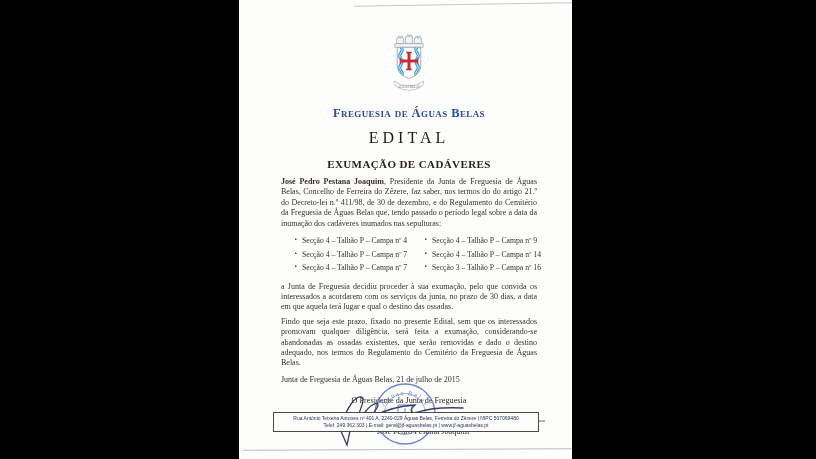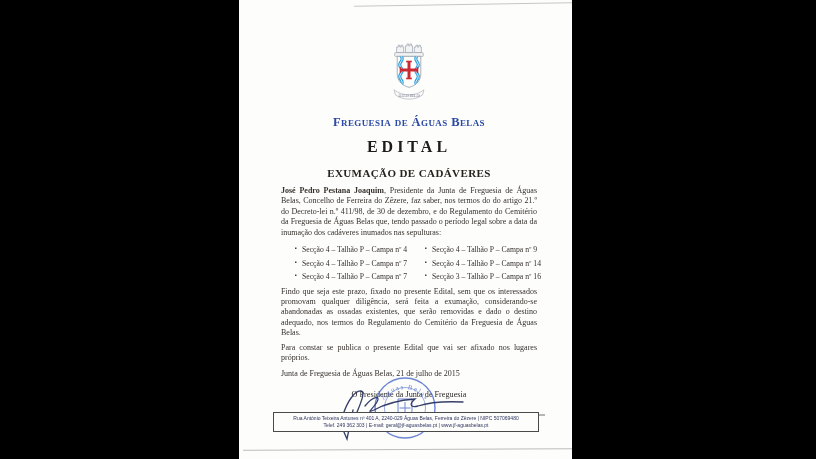--- a/index.html
+++ b/index.html
@@ -7,28 +7,28 @@
     width:816px;height:459px;background:#000;position:relative;overflow:hidden;
     font-family:"Liberation Serif", serif;
   }
   .page{
     position:absolute;left:239px;top:0;width:333px;height:459px;
     background:#fdfdfb;overflow:hidden;
   }
   .scan-edge{position:absolute;height:1px;background:#c6c6c6;}
   .scan-edge.top{left:115px;top:4px;width:220px;transform:rotate(-0.9deg);}
   .scan-edge.bottom{left:4px;top:449px;width:330px;background:#bcbcbc;transform:rotate(-0.3deg);}
-  .content{position:absolute;left:38px;top:17px;width:264px;color:#35302c;}
+  .content{position:absolute;left:38px;top:8px;width:264px;color:#35302c;}
   .center{text-align:center;}
   .crest-wrap{text-align:center;margin-top:12px;height:84px;}
   .org-name{
     margin-top:2px;font-weight:bold;font-variant:small-caps;
     font-size:12.5px;letter-spacing:.4px;color:#2b4aa6;
   }
-  .title{margin-top:8px;font-weight:bold;font-size:16px;letter-spacing:4px;color:#1e1c1a;}
+  .title{margin-top:8px;font-weight:normal;font-size:16px;letter-spacing:4px;color:#1e1c1a;}
   .subtitle{margin-top:11px;font-weight:bold;font-size:11px;letter-spacing:.4px;color:#27241f;}
   p{margin:4px;}
   .body-text{font-size:8px;line-height:10.4px;text-align:justify;}
   .intro{margin-top:7px;}
   .b{font-weight:bold;}
   .graves{display:flex;margin-top:2px;padding-left:18px;}
   .graves ul{list-style:none;margin:0;padding:0;font-size:7.7px;}
   .graves ul.col-left{width:130px;}
   .graves li{line-height:12px;white-space:nowrap;}
   .graves li::before{content:"▪";font-size:5.5px;vertical-align:1.5px;margin-right:5px;}
@@ -106,22 +106,22 @@
         <li>Secção 4 – Talhão P – Campa nº 7</li>
         <li>Secção 4 – Talhão P – Campa nº 7</li>
       </ul>
       <ul class="col-right">
         <li>Secção 4 – Talhão P – Campa nº 9</li>
         <li>Secção 4 – Talhão P – Campa nº 14</li>
         <li>Secção 3 – Talhão P – Campa nº 16</li>
       </ul>
     </div>
 
+    <p class="body-text para2">a Junta de Freguesia decidiu proceder à sua exumação, pelo que convida os interessados a acordarem com os serviços da junta, no prazo de 30 dias, a data em que aquela terá lugar e qual o destino das ossadas.</p>
     <p class="body-text">Findo que seja este prazo, fixado no presente Edital, sem que os interessados promovam qualquer diligência, será feita a exumação, considerando-se abandonadas as ossadas existentes, que serão removidas e dado o destino adequado, nos termos do Regulamento do Cemitério da Freguesia de Águas Belas.</p>
-    <p class="body-text">Para constar se publica o presente Edital que vai ser afixado nos lugares próprios.</p>
 
     <p class="dateline">Junta de Freguesia de Águas Belas, 21 de julho de 2015</p>
 
     <div class="sig-block">
       <div class="sig-role">O Presidente da Junta de Freguesia</div>
       <div class="sig-name">José Pedro Pestana Joaquim</div>
       <svg class="sig-art" width="264" height="70" viewBox="0 0 264 70">
 
         <g transform="translate(128,26)" fill="none" stroke="#4a68cc" opacity="0.8">
           <circle r="30" stroke-width="1.4"></circle>

